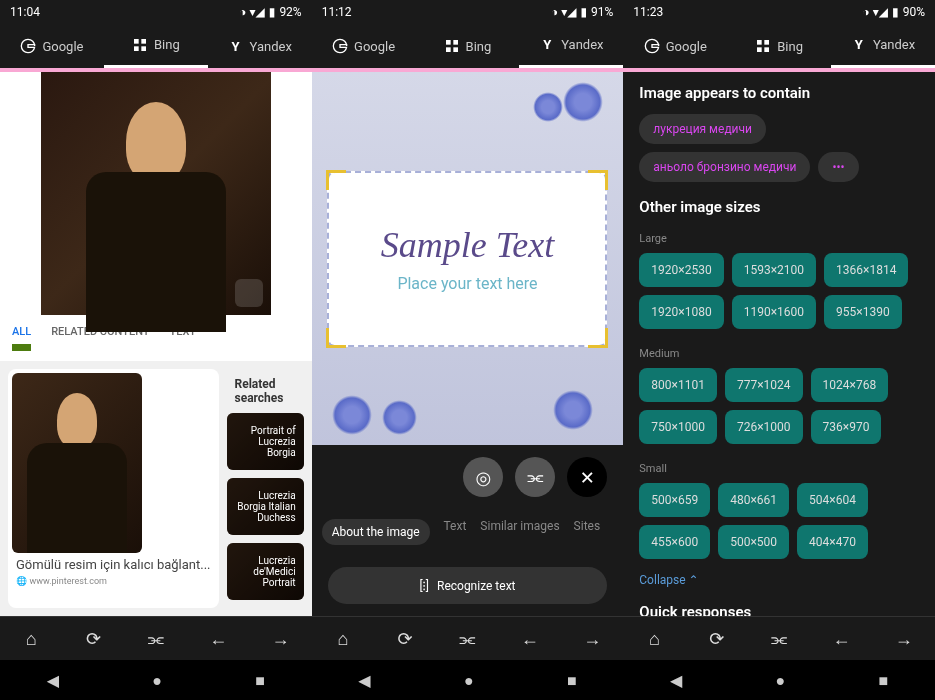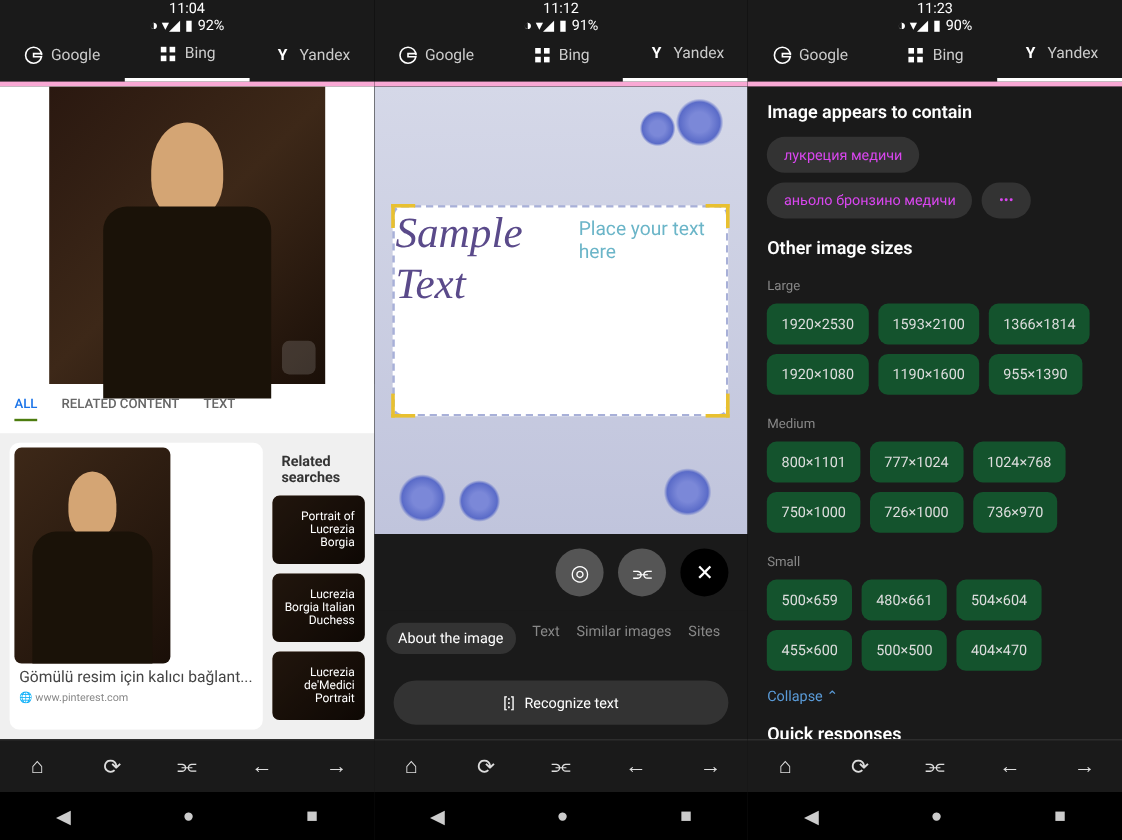--- a/index.html
+++ b/index.html
@@ -1,51 +1,51 @@
 <!DOCTYPE html>
 <html><head>
 <meta charset="utf-8">
 <style>
   * { margin: 0; padding: 0; box-sizing: border-box; font-family: -apple-system, Roboto, Arial, sans-serif; }
   body { display: flex; width: 935px; height: 700px; background: #000; overflow: hidden; }
   .panel { width: 311.67px; height: 700px; background: #1a1a1a; display: flex; flex-direction: column; position: relative; }
-  .status-bar { height: 24px; display: flex; align-items: center; padding: 0 10px; color: #fff; font-size: 12px; justify-content: space-between; flex-direction: column; }
+  .status-bar { height: 24px; display: flex; align-items: center; padding: 0 10px; color: #fff; font-size: 12px; justify-content: space-between; }
   .status-right { display: flex; align-items: center; gap: 4px; }
   .tabs { height: 48px; display: flex; border-bottom: 4px solid #f9a8d4; }
   .tab { flex: 1; display: flex; align-items: center; justify-content: center; gap: 6px; color: #ccc; font-size: 13px; position: relative; }
   .tab.active { border-bottom: 3px solid #fff; }
   .tab-icon { width: 16px; height: 16px; display: flex; align-items: center; justify-content: center; }
   .content { flex: 1; overflow: hidden; display: flex; flex-direction: column; }
 
   
   .p1-img { width: 230px; height: 260px; margin: 0 auto; background: linear-gradient(135deg, #2a1810 0%, #3d2818 50%, #1a0f08 100%); position: relative; }
   .p1-img::after { content: ''; position: absolute; bottom: 8px; right: 8px; width: 28px; height: 28px; background: rgba(255,255,255,0.15); border-radius: 6px; }
   .p1-face { position: absolute; top: 30px; left: 50%; transform: translateX(-50%); width: 60px; height: 80px; background: #d4a574; border-radius: 50% 50% 40% 40%; }
   .p1-dress { position: absolute; top: 100px; left: 50%; transform: translateX(-50%); width: 140px; height: 160px; background: #1a1208; border-radius: 20px 20px 0 0; }
   .p1-subtabs { display: flex; gap: 20px; padding: 10px 12px; background: #fff; font-size: 11px; font-weight: 500; }
   .p1-subtabs span { color: #666; }
-  .p1-subtabs span.active { color: #1a73e8; border-bottom: 2px solid #4d7c0f; padding-bottom: 6px; }
+  .p1-subtabs span.active { color: #1a73e8; border-bottom: 7px solid #4d7c0f; padding-bottom: 6px; }
   .p1-results { display: flex; gap: 8px; padding: 8px; background: #f0f0f0; flex: 1; }
   .p1-card { background: #fff; border-radius: 8px; padding: 4px; }
   .p1-card-img { width: 130px; height: 180px; background: linear-gradient(135deg, #3d2818 0%, #1a0f08 100%); border-radius: 6px; position: relative; }
   .p1-card-img .p1-face { top: 20px; width: 40px; height: 55px; }
   .p1-card-img .p1-dress { top: 70px; width: 100px; height: 110px; }
   .p1-caption { font-size: 13px; color: #444; padding: 4px; }
   .p1-src { font-size: 9px; color: #888; padding: 0 4px 4px; }
   .p1-related { flex: 1; }
   .p1-related-title { font-size: 12px; color: #333; padding: 8px; font-weight: bold; }
   .p1-chip { background: linear-gradient(135deg, #3d2818 0%, #1a0f08 100%); color: #fff; font-size: 10px; padding: 12px 8px; margin: 0 0 8px; border-radius: 6px; text-align: right; position: relative; overflow: hidden; }
   .p1-chip::before { content: ''; position: absolute; inset: 0; background: rgba(0,0,0,0.45); }
   .p1-chip span { position: relative; }
 
   
   .p2-img-wrap { height: 390px; background: linear-gradient(180deg, #d5d8e8 0%, #c0c4dc 100%); position: relative; display: flex; align-items: center; justify-content: center; }
   .p2-flowers-top { position: absolute; top: 10px; left: 0; right: 0; height: 50px; }
   .p2-flower { position: absolute; width: 40px; height: 40px; background: radial-gradient(circle, #7b88d8 30%, #5a6bc8 60%, transparent 70%); }
-  .p2-card { width: 280px; height: 176px; background: #fff; border: 2px dashed #a8b0d8; border-radius: 8px; display: flex; flex-direction: row; justify-content: center; position: relative; }
+  .p2-card { width: 280px; height: 176px; background: #fff; border: 2px dashed #a8b0d8; border-radius: 8px; display: flex; flex-direction: column; align-items: center; justify-content: center; position: relative; }
   .p2-corner { position: absolute; width: 20px; height: 20px; border: 3px solid #e8c030; }
   .p2-c-tl { top: -3px; left: -3px; border-right: none; border-bottom: none; }
   .p2-c-tr { top: -3px; right: -3px; border-left: none; border-bottom: none; }
   .p2-c-bl { bottom: -3px; left: -3px; border-right: none; border-top: none; }
   .p2-c-br { bottom: -3px; right: -3px; border-left: none; border-top: none; }
   .p2-script { font-family: 'Brush Script MT', cursive; font-size: 36px; color: #5a4a8a; font-style: italic; }
   .p2-sub { font-size: 16px; color: #6bb5c8; margin-top: 8px; }
   .p2-flowers-bot { position: absolute; bottom: 10px; left: 0; right: 0; height: 50px; }
   .p2-actions { display: flex; gap: 12px; justify-content: flex-end; padding: 12px 16px; background: #1a1a1a; }
   .p2-action-btn { width: 40px; height: 40px; border-radius: 50%; background: #555; display: flex; align-items: center; justify-content: center; color: #fff; font-size: 18px; }
@@ -57,21 +57,21 @@
   .p2-section-title { color: #fff; font-size: 15px; font-weight: 600; margin-bottom: 10px; }
   .p2-recognize { background: #333; color: #fff; padding: 10px; border-radius: 20px; text-align: center; font-size: 12px; display: flex; align-items: center; justify-content: center; gap: 8px; }
 
   
   .p3-content { padding: 12px 16px; overflow-y: hidden; }
   .p3-title { color: #fff; font-size: 15px; font-weight: 600; margin-bottom: 12px; }
   .p3-chips { display: flex; flex-wrap: wrap; gap: 8px; margin-bottom: 16px; }
   .p3-chip { background: #333; color: #d946ef; font-size: 12px; padding: 8px 14px; border-radius: 18px; }
   .p3-sublabel { color: #888; font-size: 11px; margin-bottom: 8px; margin-top: 4px; }
   .p3-sizes { display: flex; flex-wrap: wrap; gap: 8px; margin-bottom: 14px; }
-  .p3-size { background: #14532d; color: #ddd; font-size: 12px; padding: 10px 12px; border-radius: 8px; }
+  .p3-size { background: #0f766e; color: #ddd; font-size: 12px; padding: 10px 12px; border-radius: 8px; }
   .p3-collapse { color: #5a9bd8; font-size: 12px; margin-bottom: 16px; }
 
   .bottom-bar { height: 44px; background: #1a1a1a; display: flex; justify-content: space-around; align-items: center; border-top: 1px solid #333; }
   .bottom-icon { color: #ddd; font-size: 18px; width: 40px; text-align: center; }
   .nav-bar { height: 40px; background: #000; display: flex; justify-content: space-around; align-items: center; }
   .nav-icon { color: #ccc; font-size: 16px; }
 
   svg { display: block; }
 </style>
 </head>

